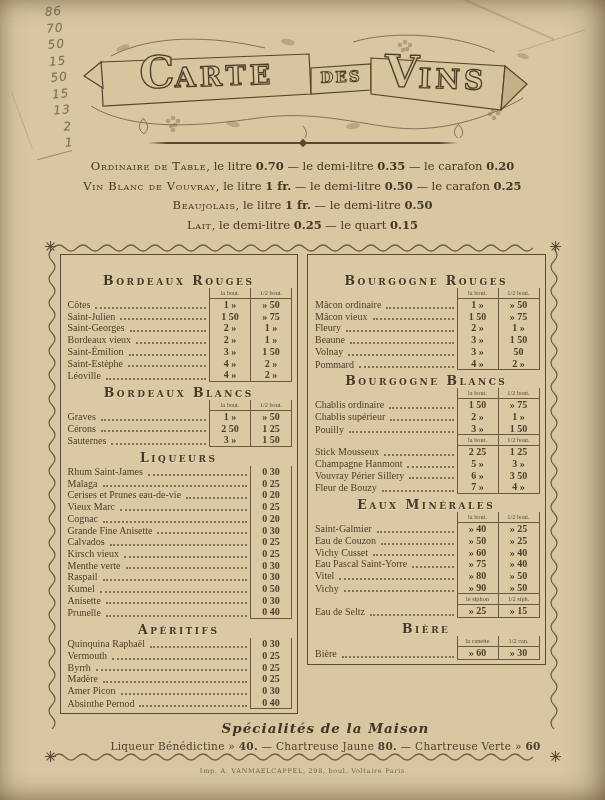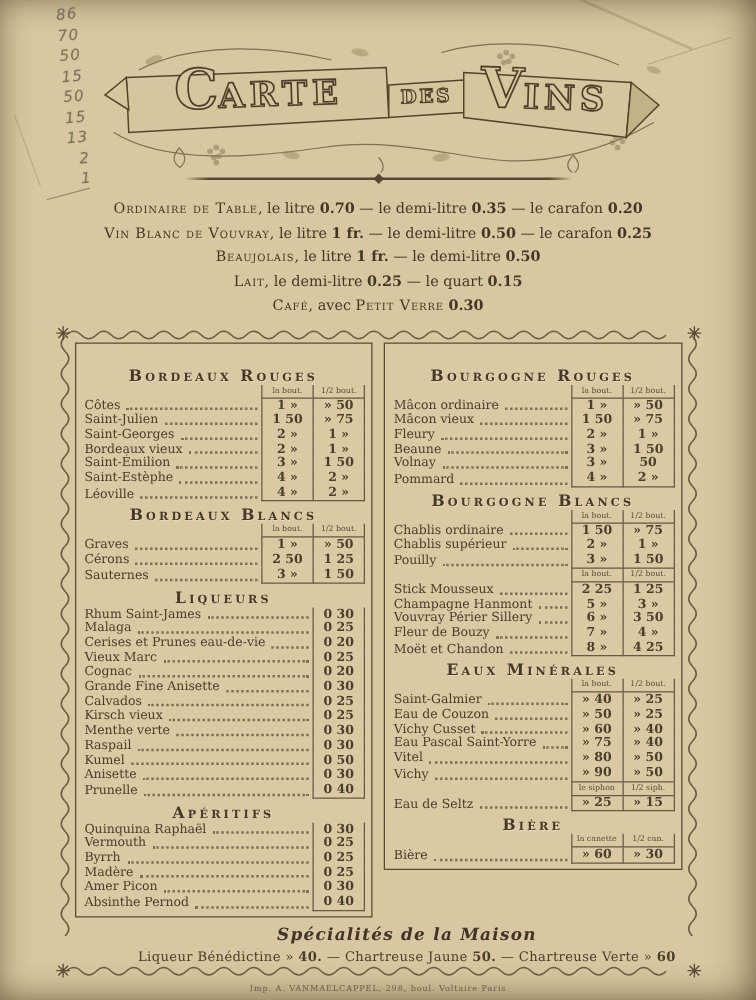--- a/index.html
+++ b/index.html
@@ -74,21 +74,21 @@
   .corner{position:absolute; width:13px; height:13px;}
   .corner.tl{left:-2px; top:-2px;} .corner.tr{right:-2px; top:-2px;}
   .corner.bl{left:-2px; bottom:-2px;} .corner.br{right:-2px; bottom:-2px;}
 
   .menu-columns{display:flex; gap:9px; align-items:flex-start;}
   .col{flex:1; border:1.2px solid #5a4935; padding:15px 5px 3px; background:rgba(255,246,224,.05);}
 
   .section-title{font-variant:small-caps; font-weight:bold; letter-spacing:2.5px;
     font-size:12.5px; text-align:center; color:#473828; margin:3px 0 1px;
     text-shadow:.6px .6px 0 rgba(255,246,222,.4);}
-  .block{margin-bottom:1px;}
+  .block{margin-bottom:1px;font-family:Liberation Serif, serif;}
   .row{display:flex; align-items:flex-end; line-height:11.7px; font-size:10px; color:#4c3e2d;}
   .nm{white-space:nowrap; padding-left:2px;}
   .dots{flex:1; margin:0 3px 2px 5px; border-bottom:2px dotted rgba(92,76,58,.7); min-width:6px;}
   .sp{flex:1;}
   .p{flex:none; width:40px; text-align:center; font-weight:bold;
      border-left:1px solid #6a5845; white-space:pre;}
   .row .p:last-child{border-right:1px solid #6a5845;}
   .row.head{height:10px; line-height:10px;}
   .row.head .p{font-size:6.3px; font-weight:normal; color:#5c4c3a;
      border-bottom:.8px solid #6a5845; letter-spacing:0;}
@@ -170,21 +170,20 @@
     <div class="tw tw3" id="tword3"><span class="ini">V</span><span class="rest">ins</span></div>
   </div>
 
   <div class="title-rule"></div>
 
   <div class="intro" id="intro">
       <div class="intro-line"><span class="sc">Ordinaire de Table</span><span>, le litre </span><span class="b">0.70</span><span>  —  le demi-litre </span><span class="b">0.35</span><span>  —  le carafon </span><span class="b">0.20</span></div>
       <div class="intro-line"><span class="sc">Vin Blanc de Vouvray</span><span>, le litre </span><span class="b">1 fr.</span><span>  —  le demi-litre </span><span class="b">0.50</span><span>  —  le carafon </span><span class="b">0.25</span></div>
       <div class="intro-line"><span class="sc">Beaujolais</span><span>, le litre </span><span class="b">1 fr.</span><span>  —  le demi-litre </span><span class="b">0.50</span></div>
       <div class="intro-line"><span class="sc">Lait</span><span>, le demi-litre </span><span class="b">0.25</span><span>  —  le quart </span><span class="b">0.15</span></div>
-      <div class="intro-line"><span class="sc">Café</span><span>, avec </span><span class="sc">Petit Verre</span><span> </span><span class="b">0.30</span></div>
     </div>
 
   <div class="menu-frame">
     <svg class="vine-h top" viewBox="0 0 480 10" preserveAspectRatio="none">
       <path d="M0,6 q6,-6 12,0 t12,0 t12,0 t12,0 t12,0 t12,0 t12,0 t12,0 t12,0 t12,0 t12,0 t12,0 t12,0 t12,0 t12,0 t12,0 t12,0 t12,0 t12,0 t12,0 t12,0 t12,0 t12,0 t12,0 t12,0 t12,0 t12,0 t12,0 t12,0 t12,0 t12,0 t12,0 t12,0 t12,0 t12,0 t12,0 t12,0 t12,0 t12,0 t12,0" stroke="#5d4c37" fill="none" stroke-width="1.2" opacity=".85"></path>
     </svg>
     <svg class="vine-h bot" viewBox="0 0 480 10" preserveAspectRatio="none">
       <path d="M0,6 q6,-6 12,0 t12,0 t12,0 t12,0 t12,0 t12,0 t12,0 t12,0 t12,0 t12,0 t12,0 t12,0 t12,0 t12,0 t12,0 t12,0 t12,0 t12,0 t12,0 t12,0 t12,0 t12,0 t12,0 t12,0 t12,0 t12,0 t12,0 t12,0 t12,0 t12,0 t12,0 t12,0 t12,0 t12,0 t12,0 t12,0 t12,0 t12,0 t12,0 t12,0" stroke="#5d4c37" fill="none" stroke-width="1.2" opacity=".85"></path>
     </svg>
     <svg class="vine-v lft" viewBox="0 0 10 480" preserveAspectRatio="none">
@@ -480,26 +479,20 @@
               <span class="dots"></span>
               <span class="p">6 »</span>
               <span class="p">3 50</span>
             </div>
             <div class="row">
               <span class="nm">Fleur de Bouzy</span>
               <span class="dots"></span>
               <span class="p">7 »</span>
               <span class="p">4 »</span>
             </div>
-            <div class="row">
-              <span class="nm">Moët et Chandon</span>
-              <span class="dots"></span>
-              <span class="p">8 »</span>
-              <span class="p">4 25</span>
-            </div>
           </div>
           <div class="section-title">Eaux Minérales</div>
           <div class="block">
             <div class="row head">
               <span class="sp"></span>
               <span class="p h">la bout.</span>
               <span class="p h">1/2 bout.</span>
             </div>
             <div class="row">
               <span class="nm">Saint-Galmier</span>
@@ -563,19 +556,19 @@
               <span class="dots"></span>
               <span class="p">» 60</span>
               <span class="p">» 30</span>
             </div>
           </div>
         </div>
     </div>
 
     <div class="specialties">
       <div class="spec-title">Spécialités de la Maison</div>
-      <div class="spec-line" id="spec-line"><span>Liqueur Bénédictine » </span><span class="b">40.</span><span>  —  Chartreuse Jaune </span><span class="b">50.</span><span>  —  Chartreuse Verte » </span><span class="b">60</span></div>
+      <div class="spec-line" id="spec-line"><span>Liqueur Bénédictine » </span><span class="b">40.</span><span>  —  Chartreuse Jaune </span><span class="b">80.</span><span>  —  Chartreuse Verte » </span><span class="b">60</span></div>
     </div>
   </div>
 
   <div class="imprint">Imp. A. VANMAELCAPPEL, 298, boul. Voltaire Paris</div>
 
 </div>
 
 </body></html>

